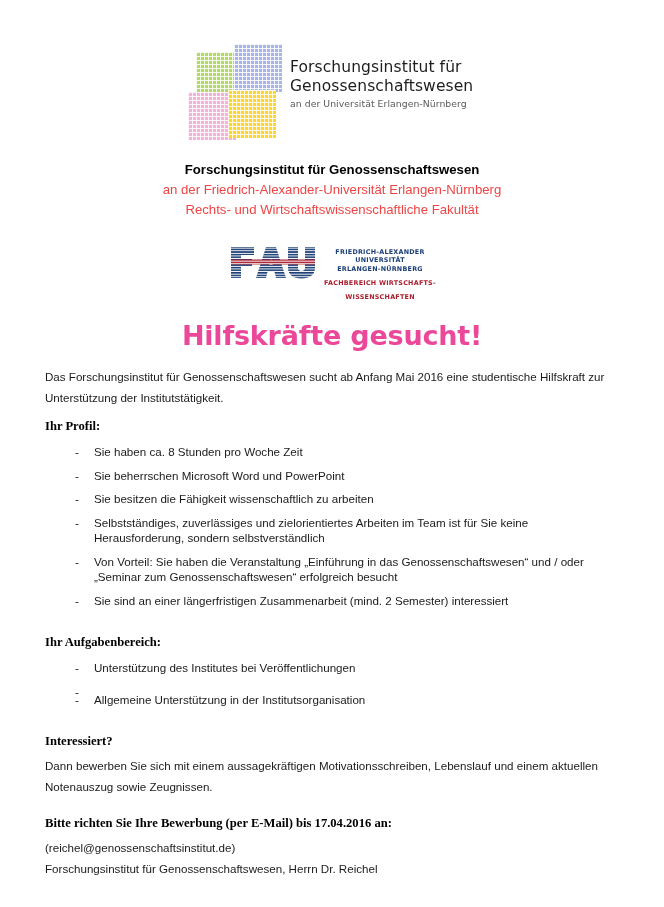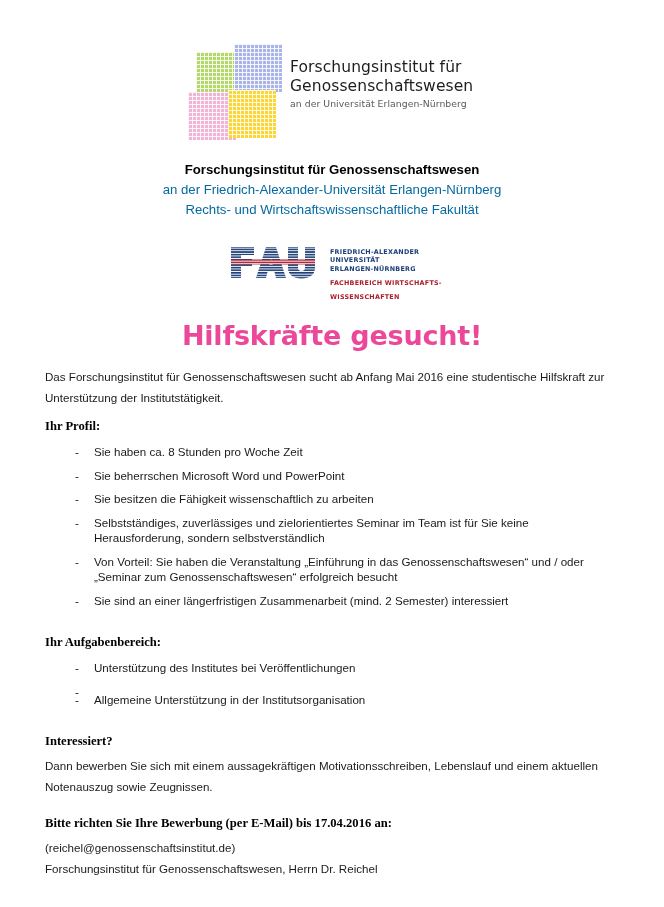--- a/index.html
+++ b/index.html
@@ -109,21 +109,21 @@
     font-family: "Liberation Sans", sans-serif;
     font-weight: bold;
     font-size: 13.2px;
     line-height: 20px;
     color: #000;
   }
   .inst-head .h-reg {
     font-family: "Liberation Sans", sans-serif;
     font-size: 13.2px;
     line-height: 20px;
-    color: #0369a1;
+    color: #ef4444;
   }
 
   
   .fau {
     position: absolute;
     left: 230px;
     top: 246px;
     width: 210px;
     height: 52px;
   }
@@ -131,23 +131,24 @@
     position: absolute;
     left: 0;
     top: 0;
     width: 86px;
     height: 33px;
   }
   .fau-mark svg { display: block; }
 
   .fau-text {
     position: absolute;
-    left: 100px;
+    left: 90px;
     top: 2px;
     width: 120px;
+    text-align: center;
   }
   .fau-text .blue {
     color: #1c3f76;
     font-family: "DejaVu Sans", sans-serif;
     font-weight: bold;
     font-size: 6.4px;
     line-height: 8.3px;
     letter-spacing: .25px;
     white-space: nowrap;
   }
@@ -308,21 +309,21 @@
         <span>Sie beherrschen Microsoft Word und PowerPoint</span>
       </li>
       <div class="sp-8"></div>
       <li>
         <span class="dash">-</span>
         <span>Sie besitzen die Fähigkeit wissenschaftlich zu arbeiten</span>
       </li>
       <div class="sp-8"></div>
       <li>
         <span class="dash">-</span>
-        <span>Selbstständiges, zuverlässiges und zielorientiertes Seminar im Team ist für Sie keine Herausforderung, sondern selbstverständlich</span>
+        <span>Selbstständiges, zuverlässiges und zielorientiertes Arbeiten im Team ist für Sie keine Herausforderung, sondern selbstverständlich</span>
       </li>
       <div class="sp-8"></div>
       <li>
         <span class="dash">-</span>
         <span>Von Vorteil: Sie haben die Veranstaltung „Einführung in das Genossenschaftswesen“ und / oder „Seminar zum Genossenschaftswesen“ erfolgreich besucht</span>
       </li>
       <div class="sp-8"></div>
       <li>
         <span class="dash">-</span>
         <span>Sie sind an einer längerfristigen Zusammenarbeit (mind. 2 Semester) interessiert</span>

